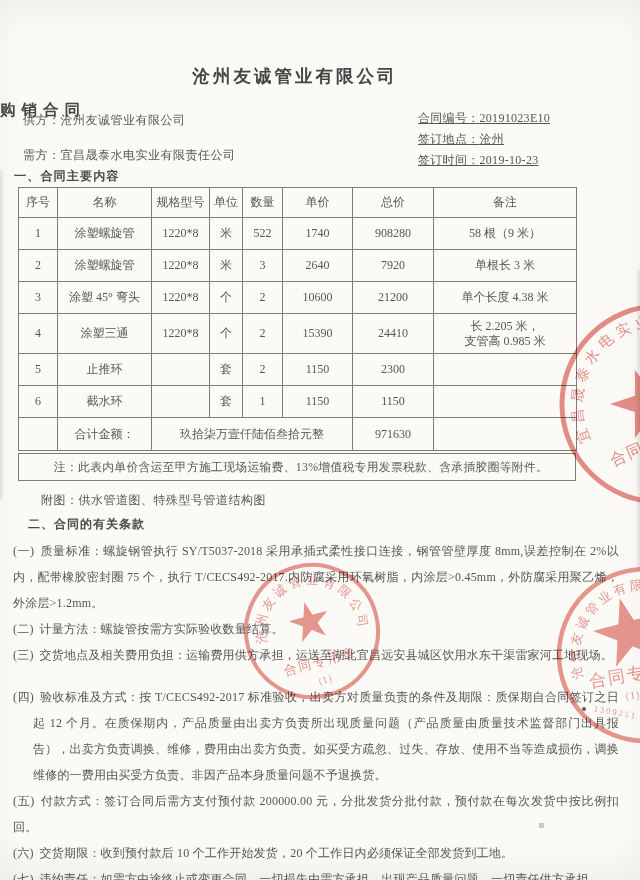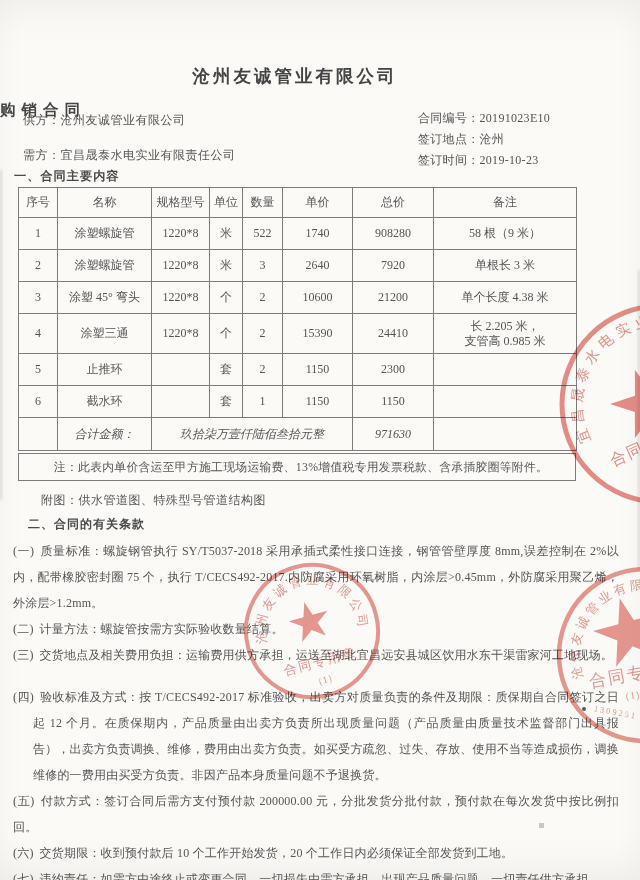--- a/index.html
+++ b/index.html
@@ -16,33 +16,33 @@
   .edge.right { right:0; top:270px; width:2px; height:300px; }
 
   .doc-title { position:absolute; top:64px; left:0; width:590px; text-align:center;
     font-size:17.5px; font-weight:700; letter-spacing:3px; color:#454545; }
   .doc-subtitle { position:absolute; top:100px; left:0; width:590px; 
     font-size:15.5px; font-weight:700; letter-spacing:6px; color:#454545; }
 
   .meta-line { position:absolute; font-size:12px; color:#555; letter-spacing:.5px; }
   .supplier-line { left:23px; top:112px; }
   .buyer-line    { left:23px; top:147px; }
-  .meta-right { position:absolute; left:418px; top:108px; font-size:12px; color:#555; }
+  .meta-right { position:absolute; left:418px; top:108px; font-size:12px; color:#555;text-decoration:underline; }
   .meta-right div { height:21px; line-height:21px; letter-spacing:.3px; }
 
   .sec1-heading { position:absolute; left:14px; top:168px; font-size:12.2px; font-weight:700; color:#4a4a4a; letter-spacing:1px;font-family:Liberation Serif, serif; }
 
   table.items { position:absolute; left:18px; top:187px; width:558px;
     border-collapse:collapse; table-layout:fixed; font-size:12px; color:#565656;padding-left:16px; }
   table.items th, table.items td { border:1px solid #7c7c7c; text-align:center;
     vertical-align:middle; padding:0 2px; font-weight:400; overflow:hidden; }
   table.items thead tr { height:30px; }
   table.items tbody tr { height:32px; }
   table.items tbody tr:nth-child(4) { height:40px; }
-  table.items tr.total-row { height:33px;font-style:italic; }
+  table.items tr.total-row { height:33px; }
   .remark-cell { white-space:pre-line; line-height:15px; }
 
   .note-box { position:absolute; left:18px; top:453px; width:558px; height:28px;
     border:1px solid #7c7c7c; font-size:11.8px; color:#565656; line-height:26px;
     padding-left:8px; letter-spacing:.3px; white-space:nowrap;text-align:center; }
 
   .attachment-line { position:absolute; left:30px; top:492px; font-size:12px; color:#555; letter-spacing:.5px;padding-left:11px; }
   .sec2-heading { position:absolute; left:28px; top:516px; font-size:12px; font-weight:700; color:#4a4a4a; letter-spacing:1px; }
 
   .clauses { position:absolute; left:13px; top:538px; width:606px; font-size:12px;

